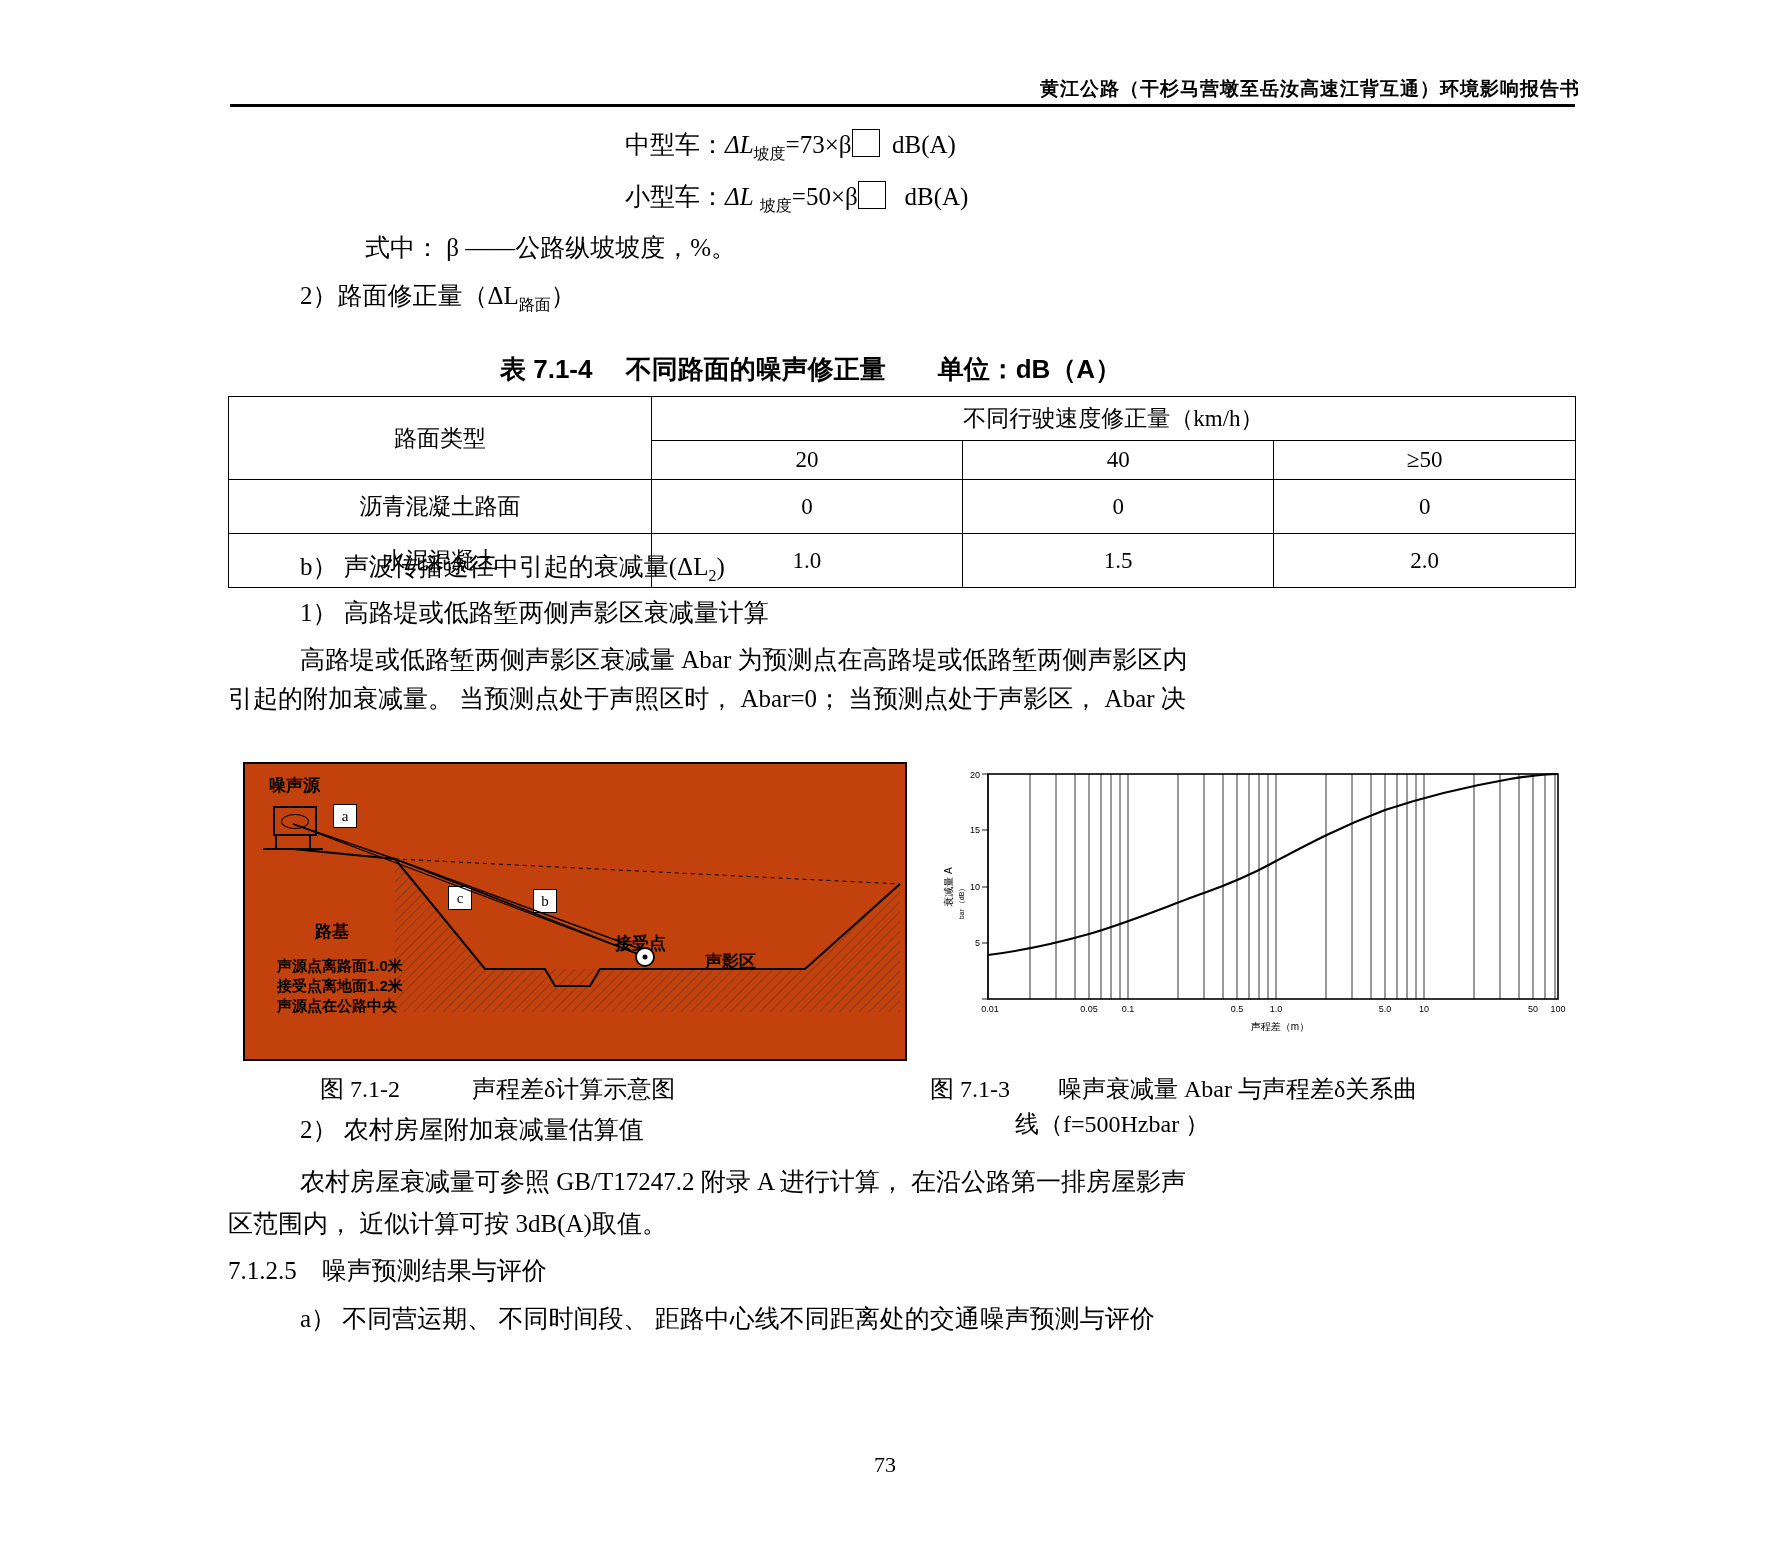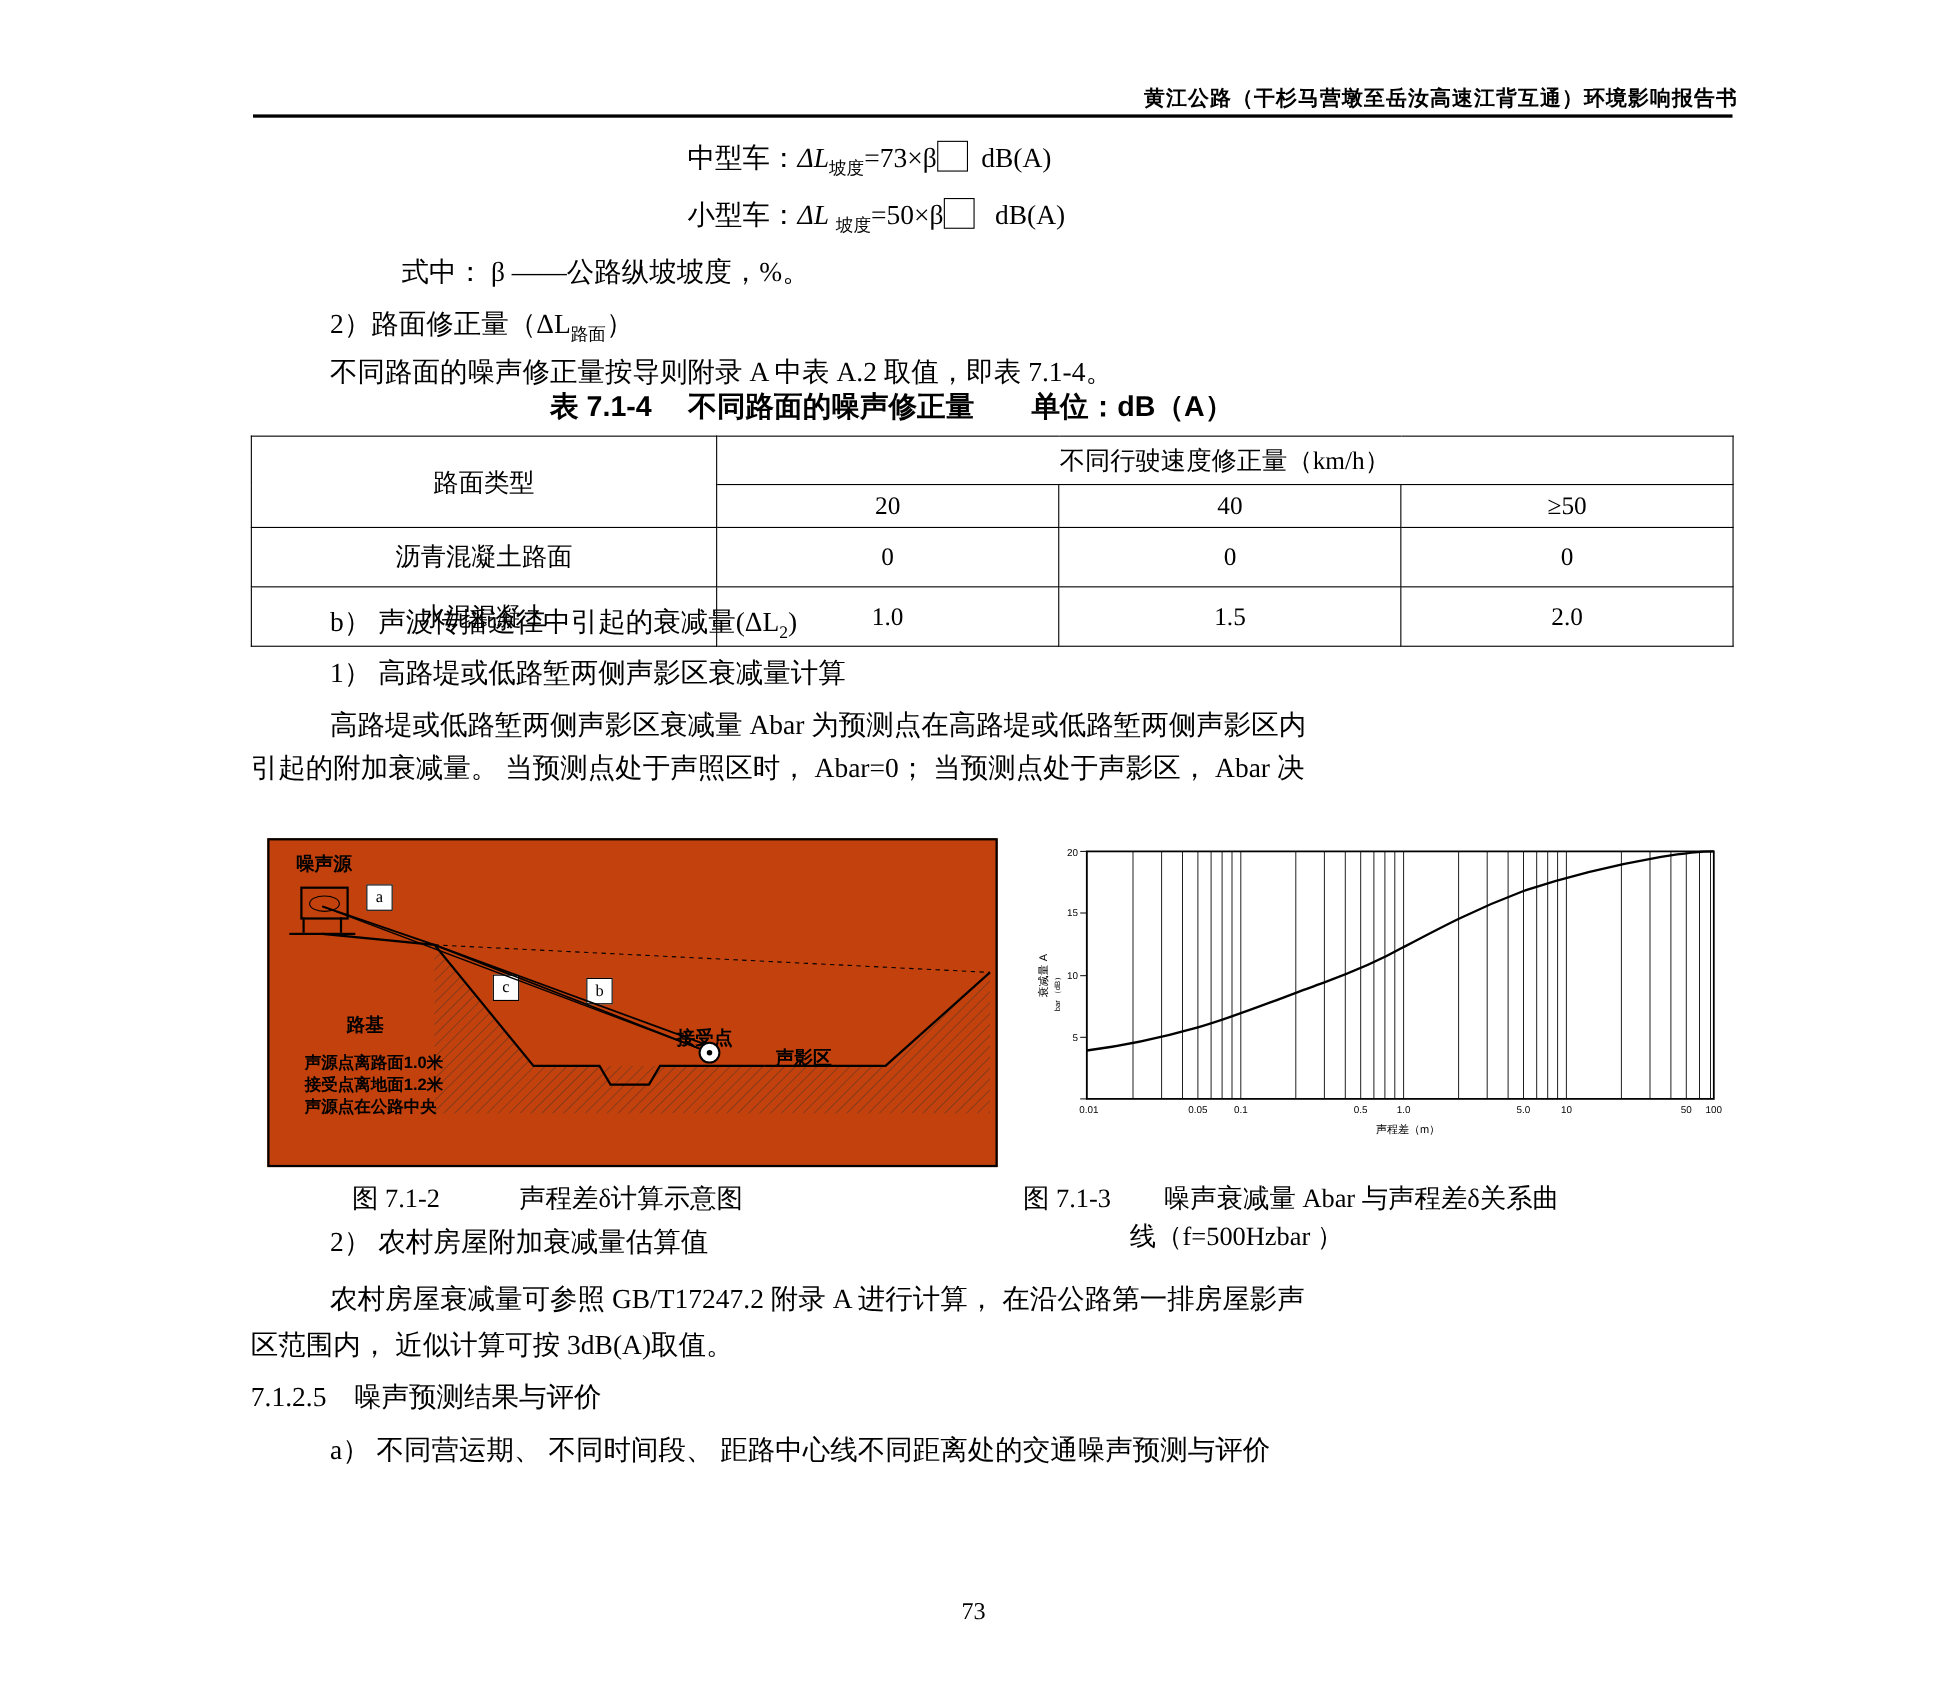--- a/index.html
+++ b/index.html
@@ -187,21 +187,20 @@
   <div class="txt" style="top:180px; left:625px;">
     <span>小型车：</span><span class="ital">ΔL</span>&nbsp;<span class="sub">坡度</span><span>=50×</span><span>β</span><span class="boxglyph"></span>&nbsp;&nbsp;&nbsp;<span>dB(A)</span>
   </div>
 
   <div class="txt" style="top:231px; left:365px;">式中： β ——公路纵坡坡度，%。</div>
 
   <div class="txt" style="top:279px; left:300px;">
     2）路面修正量（ΔL<span class="sub">路面</span>）
   </div>
 
-  <div class="txt" style="top:322px; left:300px;">不同路面的噪声修正量按导则附录 A 中表 A.2 取值，即表 7.1-4。</div>
 
   <div class="tbl-caption">表 7.1-4　 不同路面的噪声修正量　　单位：dB（A）</div>
 
   <table class="data">
     <tbody>
         <tr>
       <td rowspan="2" style="width:425px;">路面类型</td>
       <td colspan="3">不同行驶速度修正量（km/h）</td>
     </tr>
     <tr>
@@ -348,21 +347,21 @@
       <text x="22" y="125" font-family="Liberation Sans, sans-serif" font-size="10" fill="#000" transform="rotate(-90 22 125)" text-anchor="middle">衰减量 A</text>
       <text x="34" y="140" font-family="Liberation Sans, sans-serif" font-size="7" fill="#000" transform="rotate(-90 34 140)" text-anchor="middle">bar （dB）</text>
 
       <path d="M58,193 C90,189 120,183 159,172 C200,160 240,143 274,131
                C310,118 330,108 346,99 C380,81 410,65 455,48
                C500,33 540,24 580,17 C605,13 618,12 628,12" fill="none" stroke="#000" stroke-width="2.1"></path>
     </svg>
   </div>
 
   <div class="fig-cap" style="top:1073px; left:930px;">图 7.1-3　　噪声衰减量 Abar 与声程差δ关系曲</div>
-  <div class="fig-cap" style="top:1108px; left:1015px;margin-left:12px;">线（f=500Hzbar ）</div>
+  <div class="fig-cap" style="top:1108px; left:1015px;">线（f=500Hzbar ）</div>
 
   <div class="txt" style="top:1113px; left:300px;">2） 农村房屋附加衰减量估算值</div>
   <div class="txt" style="top:1165px; left:300px;">农村房屋衰减量可参照 GB/T17247.2 附录 A 进行计算， 在沿公路第一排房屋影声</div>
   <div class="txt" style="top:1207px; left:228px;">区范围内， 近似计算可按 3dB(A)取值。</div>
 
   <div class="txt" style="top:1254px; left:228px;">7.1.2.5　噪声预测结果与评价</div>
   <div class="txt" style="top:1302px; left:300px;">a） 不同营运期、 不同时间段、 距路中心线不同距离处的交通噪声预测与评价</div>
 
   <div class="pagenum">73</div>
 </div>

